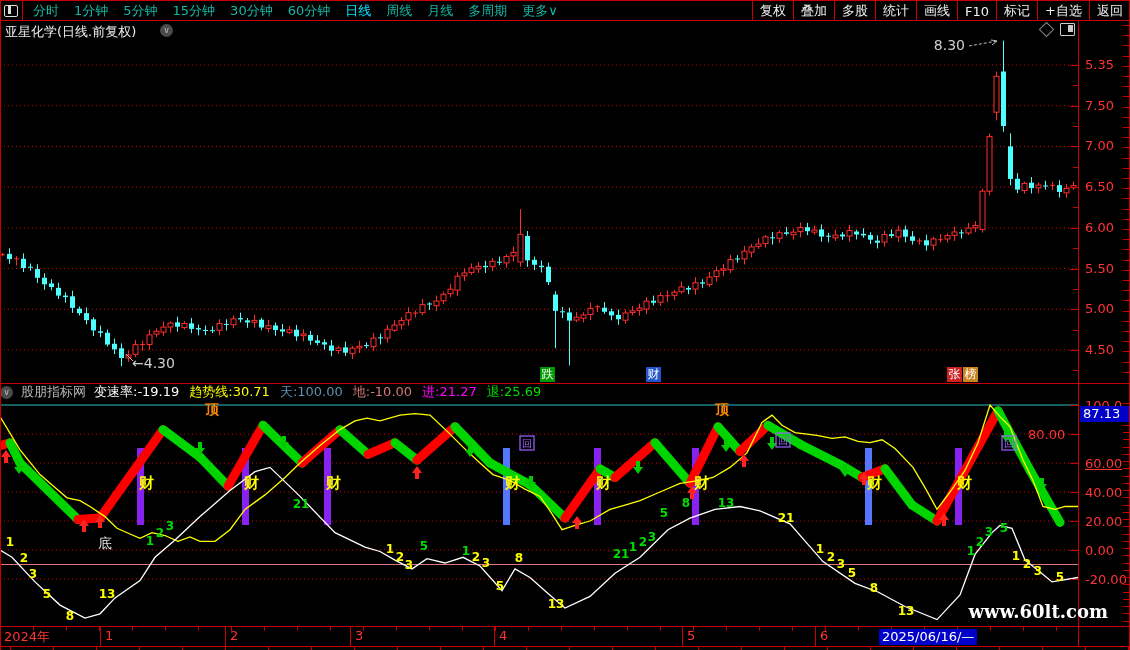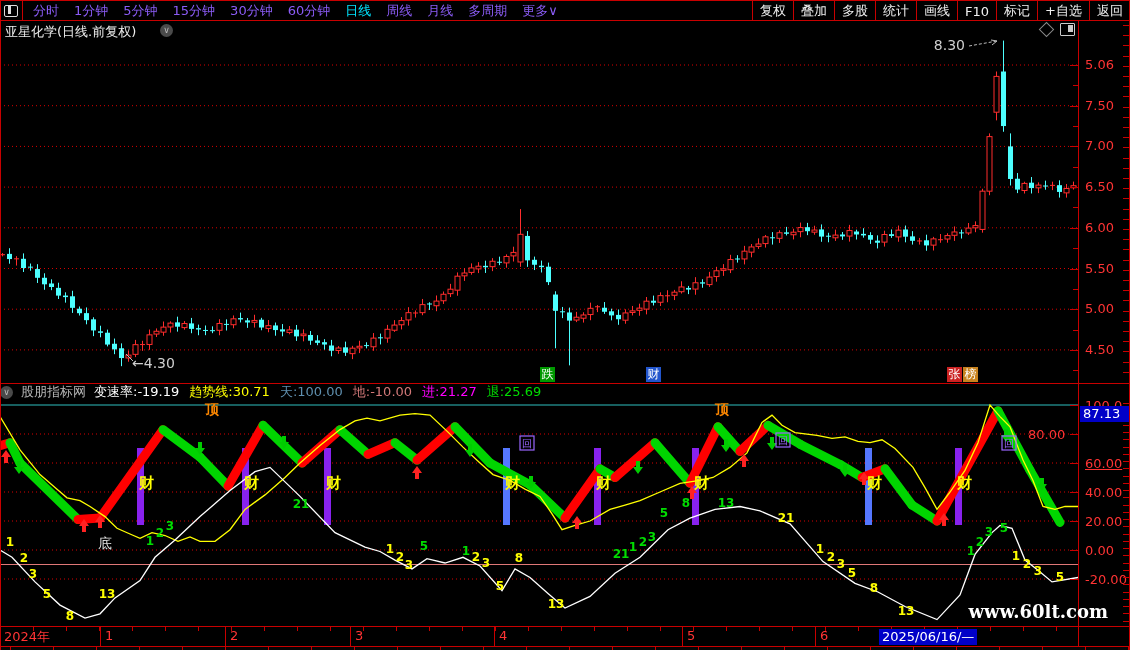--- a/index.html
+++ b/index.html
@@ -6,21 +6,21 @@
   #app{position:relative;width:1130px;height:650px;background:#000;overflow:hidden;
        font-family:"DejaVu Sans","Liberation Sans",sans-serif;}
   .hline{position:absolute;left:0;width:1130px;height:1px;background:#c80000;}
   .vline{position:absolute;width:1px;background:#c80000;}
   
   #topbar{position:absolute;left:0;top:0;width:1130px;height:20px;background:#000;border-top:1px solid #c80000;display:flex;align-items:center;}
   #winicon{width:22px;height:20px;border-right:1px solid #c80000;display:flex;align-items:center;justify-content:center;}
   #winicon .g{width:12px;height:10px;border:1px solid #ddd;border-radius:2px;position:relative;}
   #winicon .g:after{content:"";position:absolute;left:3px;top:0;width:3px;height:8px;background:#ddd;}
   #leftmenu{display:flex;gap:15px;padding-left:10px;}
-  .mitem{color:#8b5cf6;font-size:13px;white-space:nowrap;cursor:pointer;}
+  .mitem{color:#14b8a6;font-size:13px;white-space:nowrap;cursor:pointer;}
   .mitem.active{color:#00e5ff;}
   #rightmenu{position:absolute;right:0;top:0;height:36px;display:flex;}
   .rcell{height:20px;display:flex;align-items:center;justify-content:center;color:#f0f0f0;font-size:13px;border-left:1px solid #c80000;padding:0 7px;white-space:nowrap;cursor:pointer;}
   
   #maintitle{position:absolute;left:5px;top:23px;color:#eee;font-size:13px;}
   .chev{position:absolute;width:13px;height:13px;border-radius:50%;background:#4a4a4a;color:#bbb;font-size:9px;line-height:12px;text-align:center;cursor:pointer;}
   
   .axlabel{position:absolute;color:#ff3434;font-size:13px;}
   .tick{position:absolute;background:#c80000;height:1px;}
   
@@ -411,21 +411,21 @@
       <text x="132" y="368" fill="#cfcfcf" font-size="14" text-anchor="start">←4.30</text>
       <line x1="126" y1="354" x2="133" y2="361" stroke="#bbb" stroke-width="1"></line>
     </svg>
   <div id="mainmarkers">
       <div class="evmark" style="left: 540px; top: 367px; background: rgb(0, 153, 0);">跌</div>
       <div class="evmark" style="left: 646px; top: 367px; background: rgb(34, 85, 204);">财</div>
       <div class="evmark" style="left: 947px; top: 367px; background: rgb(204, 34, 34);">张</div>
       <div class="evmark" style="left: 963px; top: 367px; background: rgb(200, 130, 30);">榜</div>
     </div>
   <div id="mainaxis">
-      <span class="axlabel" style="left: 1085px; top: 57px;">5.06</span>
+      <span class="axlabel" style="left: 1085px; top: 57px;">5.35</span>
       <div class="tick" style="left: 1070px; top: 65px; width: 8px;"></div>
       <div class="tick" style="left: 1073px; top: 85.35px; width: 5px;"></div>
       <span class="axlabel" style="left: 1085px; top: 97.7px;">7.50</span>
       <div class="tick" style="left: 1070px; top: 105.7px; width: 8px;"></div>
       <div class="tick" style="left: 1073px; top: 126.05px; width: 5px;"></div>
       <span class="axlabel" style="left: 1085px; top: 138.4px;">7.00</span>
       <div class="tick" style="left: 1070px; top: 146.4px; width: 8px;"></div>
       <div class="tick" style="left: 1073px; top: 166.75px; width: 5px;"></div>
       <span class="axlabel" style="left: 1085px; top: 179.1px;">6.50</span>
       <div class="tick" style="left: 1070px; top: 187.1px; width: 8px;"></div>

